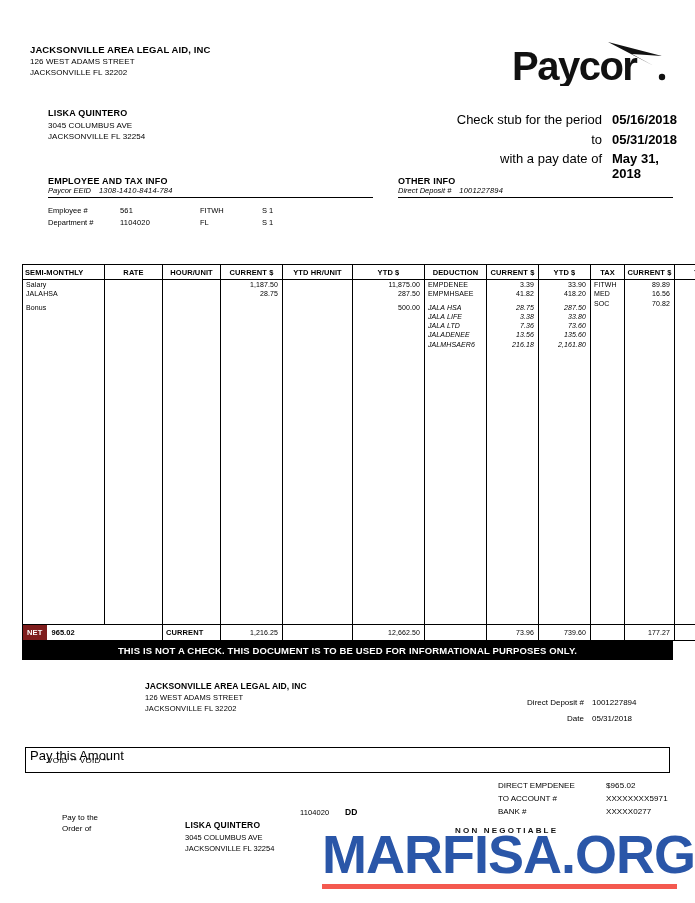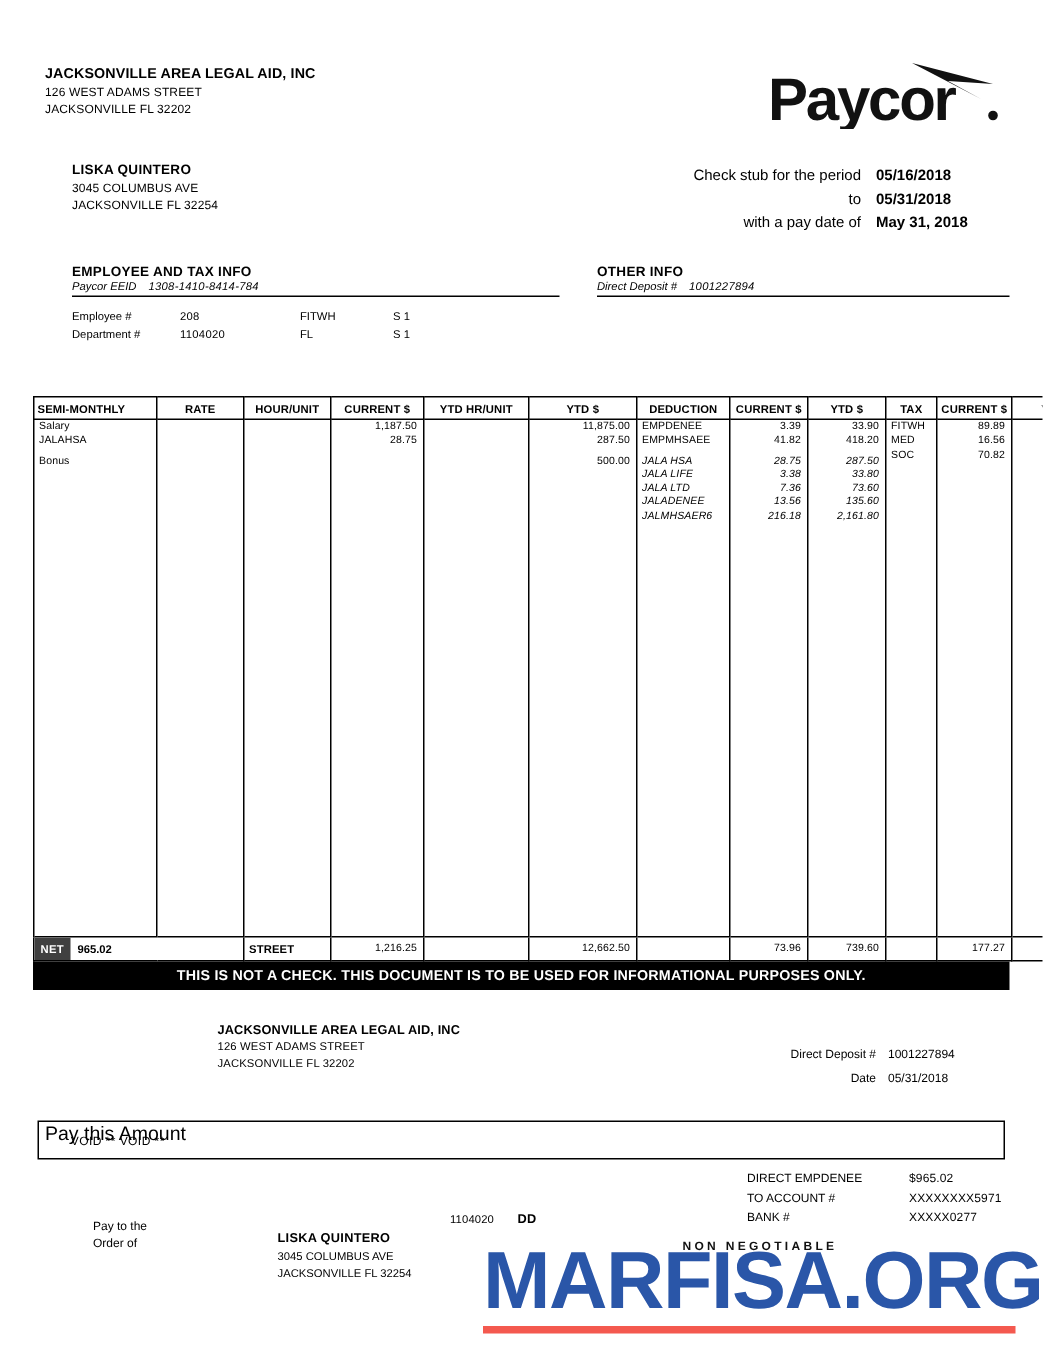--- a/index.html
+++ b/index.html
@@ -32,21 +32,21 @@
   .company-name { font-size: 9.5px; font-weight: bold; letter-spacing: .1px; }
   .company-line { font-size: 8px; margin-top: 2px; letter-spacing: .1px; }
 
   .logo-block { left: 512px; top: 40px; width: 160px; height: 46px; }
   .logo-svg { display: block; }
 
   .employee-block { left: 48px; top: 108px; width: 290px; }
   .employee-name { font-size: 9px; font-weight: bold; letter-spacing: .2px; }
   .employee-line { font-size: 8px; margin-top: 2.5px; letter-spacing: .1px; }
 
-  .period-block { left: 412px; top: 112px; width: 250px; font-size: 10px; }
+  .period-block { left: 440px; top: 112px; width: 250px; font-size: 13px; }
   .period-row { display: flex; justify-content: flex-end; align-items: baseline; margin-bottom: 4.5px; }
   .period-label { text-align: right; padding-right: 10px; }
   .period-value { font-weight: bold; width: 78px; text-align: left; }
 
   
   .panel-hdr { border-bottom: 1.6px solid #000; padding-bottom: 2px; display: flex; align-items: baseline; flex-direction: column; }
   .panel-title { font-size: 9px; font-weight: bold; letter-spacing: .2px; }
   .panel-spacer { flex: 1; }
   .panel-meta { font-size: 7.5px; font-style: italic; }
   .panel-meta .mval { margin-left: 8px; letter-spacing: .2px; }
@@ -110,21 +110,21 @@
     border-bottom: 1.4px solid #000;
     height: 15px;
     font-size: 7.5px;
     vertical-align: middle;
     overflow: hidden;
   }
   .net-box {
     display: flex; align-items: stretch; height: 15px;
   }
   .net-tag {
-    background: #404040; color: #fff; font-size: 7.5px; font-weight: bold;
+    background: #7f1d1d; color: #fff; font-size: 7.5px; font-weight: bold;
     padding: 0 4px; display: flex; align-items: center; letter-spacing: .2px;
   }
   .net-val { font-size: 7.5px; font-weight: bold; padding-left: 5px; display: flex; align-items: center; }
   .totals-label { font-size: 7.5px; font-weight: bold; padding-left: 3px; letter-spacing: .1px; }
 
   
   .banner {
     left: 22px; top: 641px; width: 651px; height: 19px;
     background: #000; color: #fff;
     display: flex; align-items: center; justify-content: center;
@@ -226,21 +226,21 @@
       <span class="panel-title">EMPLOYEE AND TAX INFO</span>
       <span class="panel-spacer"></span>
       <span class="panel-meta nowrap">
         <span>Paycor  EEID</span><span class="mval">1308-1410-8414-784</span>
       </span>
     </div>
     <div class="info-left-rows">
       <div style="padding-top:4px;">
         <div class="kv">
           <span class="k">Employee #</span>
-          <span class="v">208</span>
+          <span class="v">561</span>
         </div>
         <div class="kv">
           <span class="k">Department #</span>
           <span class="v">1104020</span>
         </div>
       </div>
       <div class="fit-rows" style="padding-top:4px;">
         <div class="tax-kv">
           <span class="k">FITWH</span>
           <span>S 1</span>
@@ -392,21 +392,21 @@
           </td>
     </tr>
     <tr>
       <td class="tot-cell" colspan="2">
         <div class="net-box">
           <span class="net-tag">NET</span>
           <span class="net-val">965.02</span>
         </div>
       </td>
       <td class="tot-cell">
-        <div class="totals-label">STREET</div>
+        <div class="totals-label">CURRENT</div>
       </td>
       <td class="tot-cell">
         <div class="r line padr">1,216.25</div>
       </td>
       <td class="tot-cell"></td>
       <td class="tot-cell">
         <div class="r line padr">12,662.50</div>
       </td>
       <td class="tot-cell"></td>
       <td class="tot-cell">

